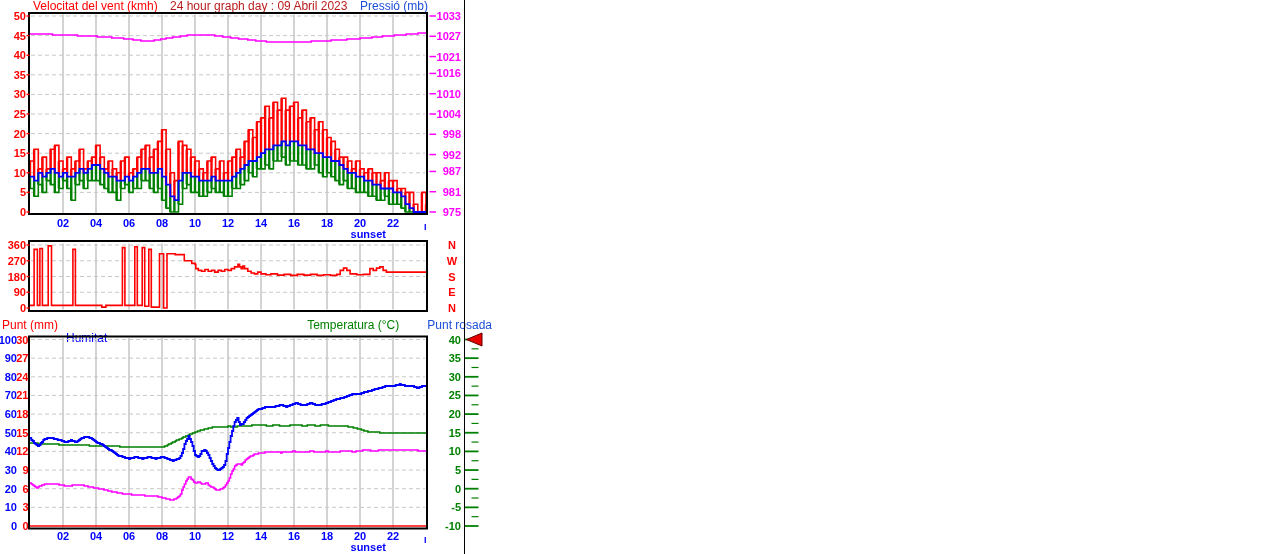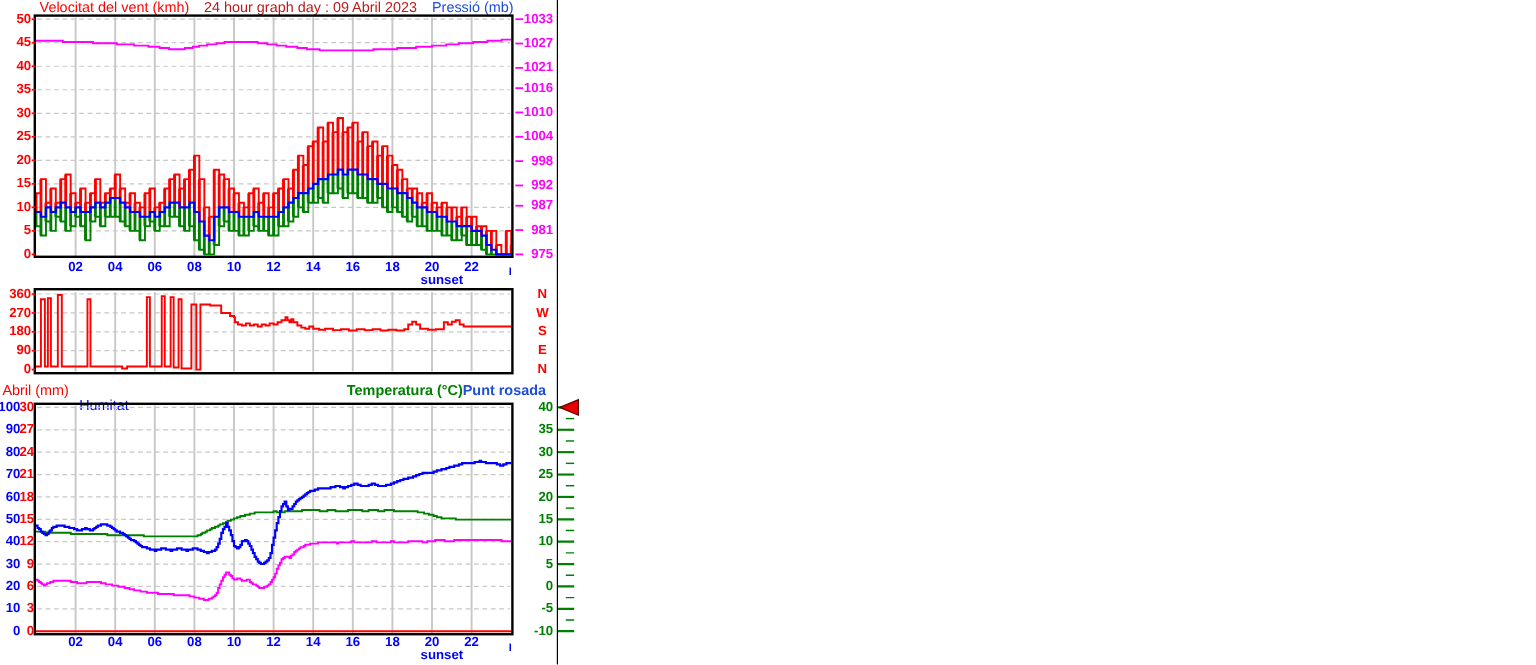--- a/index.html
+++ b/index.html
@@ -4,36 +4,36 @@
 <style>
   html,body{margin:0;padding:0;background:#fff;}
   .canvas{position:relative;width:1280px;height:554px;background:#ffffff;overflow:hidden;
           font-family:"Liberation Sans",sans-serif;}
   svg{position:absolute;left:0;top:0;}
   svg text{font-family:"Liberation Sans",sans-serif;}
   .hdr{position:absolute;font-size:12px;line-height:12px;white-space:nowrap;}
   .red{color:#ff0000;} .navy{color:#b91c1c;} .magenta{color:#1d4ed8;}
   .blue{color:#0000ff;} .green{color:#008000;}
   .vline{position:absolute;left:464px;top:0;width:1px;height:554px;background:#000;}
-  .hdr-row-right{position:absolute;right:825px;top:319px;display:flex;font-weight:bold;}
+  .hdr-row-right{position:absolute;right:788px;top:319px;display:flex;}
 </style>
 </head>
 <body>
 
 <div class="canvas">
 
   <div class="hdr red" style="left:33px;top:0px;">Velocitat del vent (kmh)</div>
   <div class="hdr navy" style="left:170px;top:0px;">24 hour graph day : 09 Abril 2023</div>
   <div class="hdr magenta" style="right:852px;top:0px;">Pressió (mb)</div>
 
-  <div class="hdr red" style="left:2px;top:319px;">Abril (mm)</div>
+  <div class="hdr red" style="left:2px;top:319px;">Punt (mm)</div>
   <div class="hdr blue" style="left:66px;top:332px;">Humitat</div>
   <div class="hdr-row-right">
     <span class="hdr green" style="position:static;">Temperatura (°C)</span>
-      <span class="hdr magenta" style="position:static;">Punt rosada</span>
+      <span class="hdr magenta" style="position:static;padding-left:28px;">Punt rosada</span>
   </div>
 
   <div class="vline"></div>
 
   <svg id="plot" width="1280" height="554" viewBox="0 0 1280 554">
       <line x1="63" y1="14.5" x2="63" y2="213.5" stroke="#c8c8c8" stroke-width="1.6"></line>
       <line x1="96" y1="14.5" x2="96" y2="213.5" stroke="#c8c8c8" stroke-width="1.6"></line>
       <line x1="129" y1="14.5" x2="129" y2="213.5" stroke="#c8c8c8" stroke-width="1.6"></line>
       <line x1="162" y1="14.5" x2="162" y2="213.5" stroke="#c8c8c8" stroke-width="1.6"></line>
       <line x1="195" y1="14.5" x2="195" y2="213.5" stroke="#c8c8c8" stroke-width="1.6"></line>

